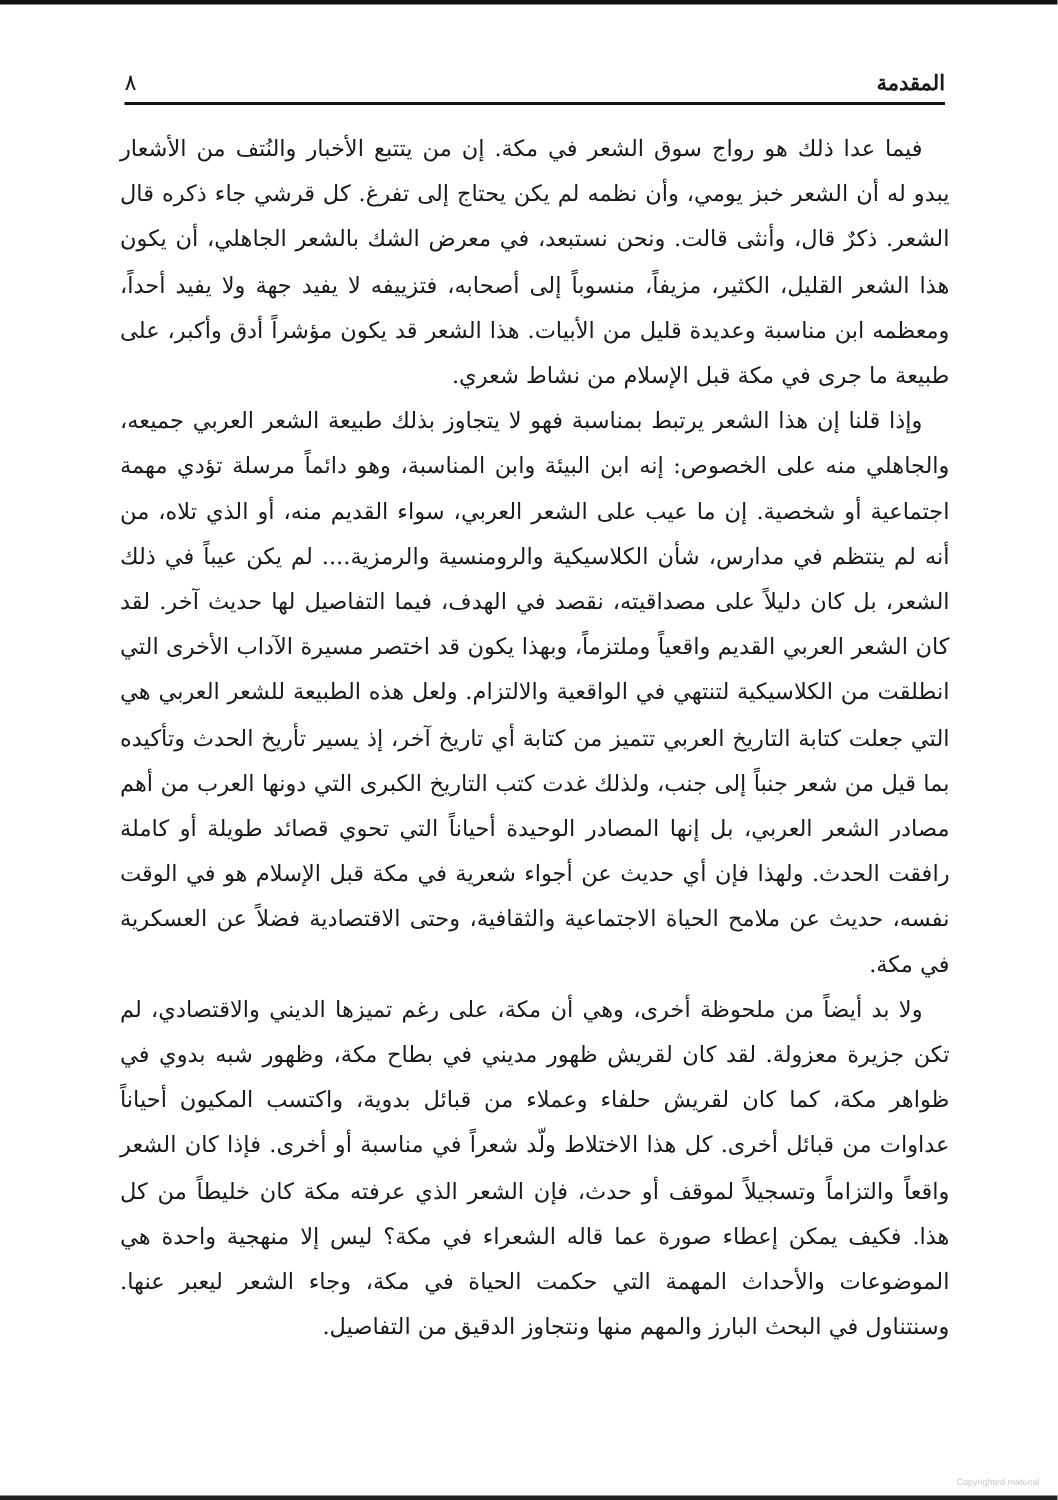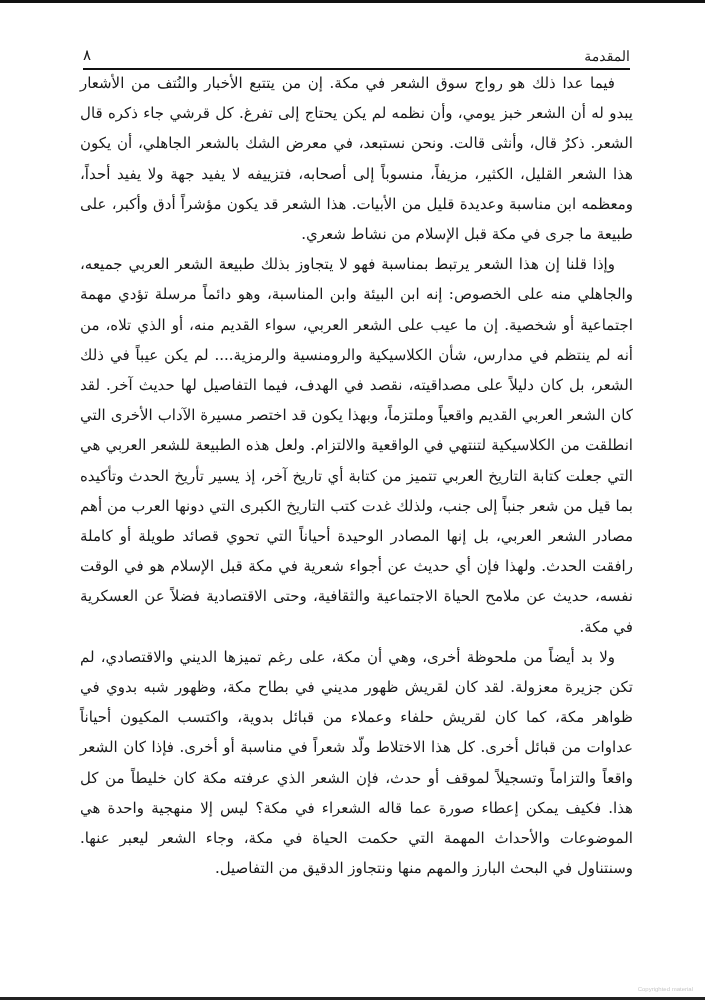--- a/index.html
+++ b/index.html
@@ -7,24 +7,24 @@
       width: 705px; height: 1000px; background: #ffffff; position: relative; overflow: hidden;
       font-family: "DejaVu Serif", "Liberation Serif", serif; color: #1a1a1a;
     }
     .top-bar { position: absolute; left: 0; top: 0; width: 705px; height: 3px; background: #111; }
     .bottom-bar { position: absolute; left: 0; bottom: 0; width: 705px; height: 3px; background: #222; }
     .header {
       position: absolute; left: 83px; top: 38px; width: 547px; height: 26px;
       display: flex; justify-content: space-between; align-items: flex-end;
       border-bottom: 2px solid #111; padding-bottom: 4px; direction: rtl;
     }
-    .header-title { font-size: 14px; font-weight: normal; text-align: right; }
+    .header-title { font-size: 14px; font-weight: bold; text-align: right; }
     .page-number { font-size: 15px; }
     .content {
-      position: absolute; left: 80px; top: 68px; width: 553px;
+      position: absolute; left: 80px; top: 84px; width: 553px;
       direction: rtl; text-align: justify; text-align-last: right;
       font-size: 15px; line-height: 30.2px;
     }
     .content p { margin: 0; text-indent: 18px; }
     .watermark {
       position: absolute; right: 12px; bottom: 8px; font-size: 6px; color: #c8c8c8;
       font-family: "Liberation Sans", sans-serif;
     }
   </style>
 </head>

